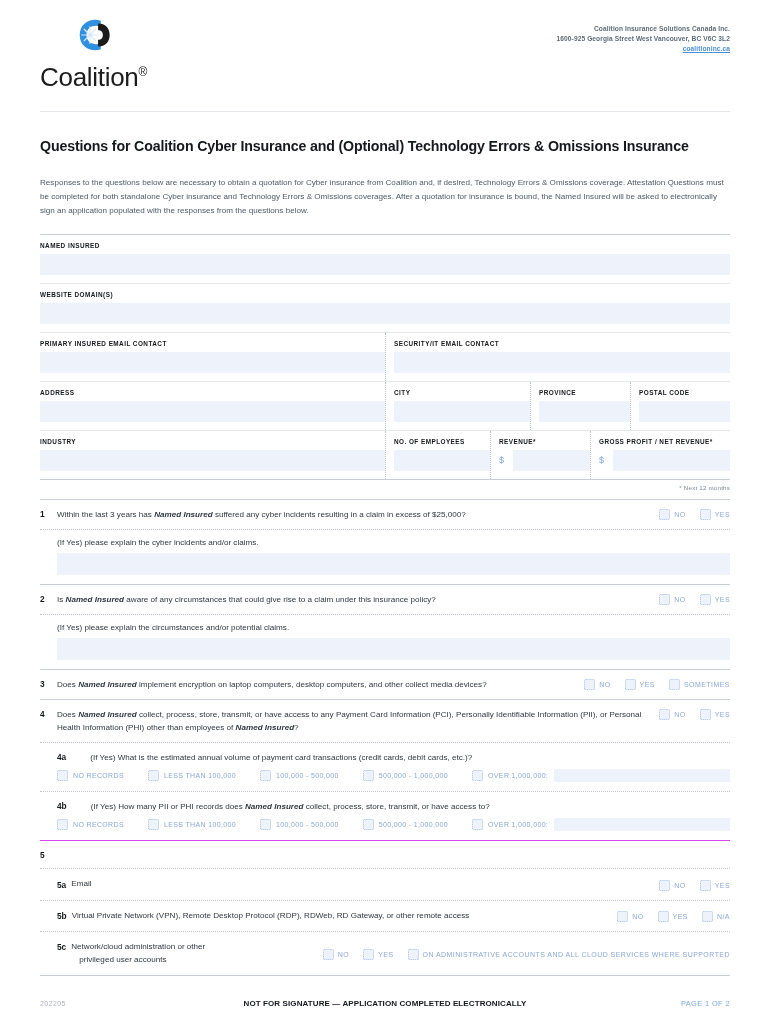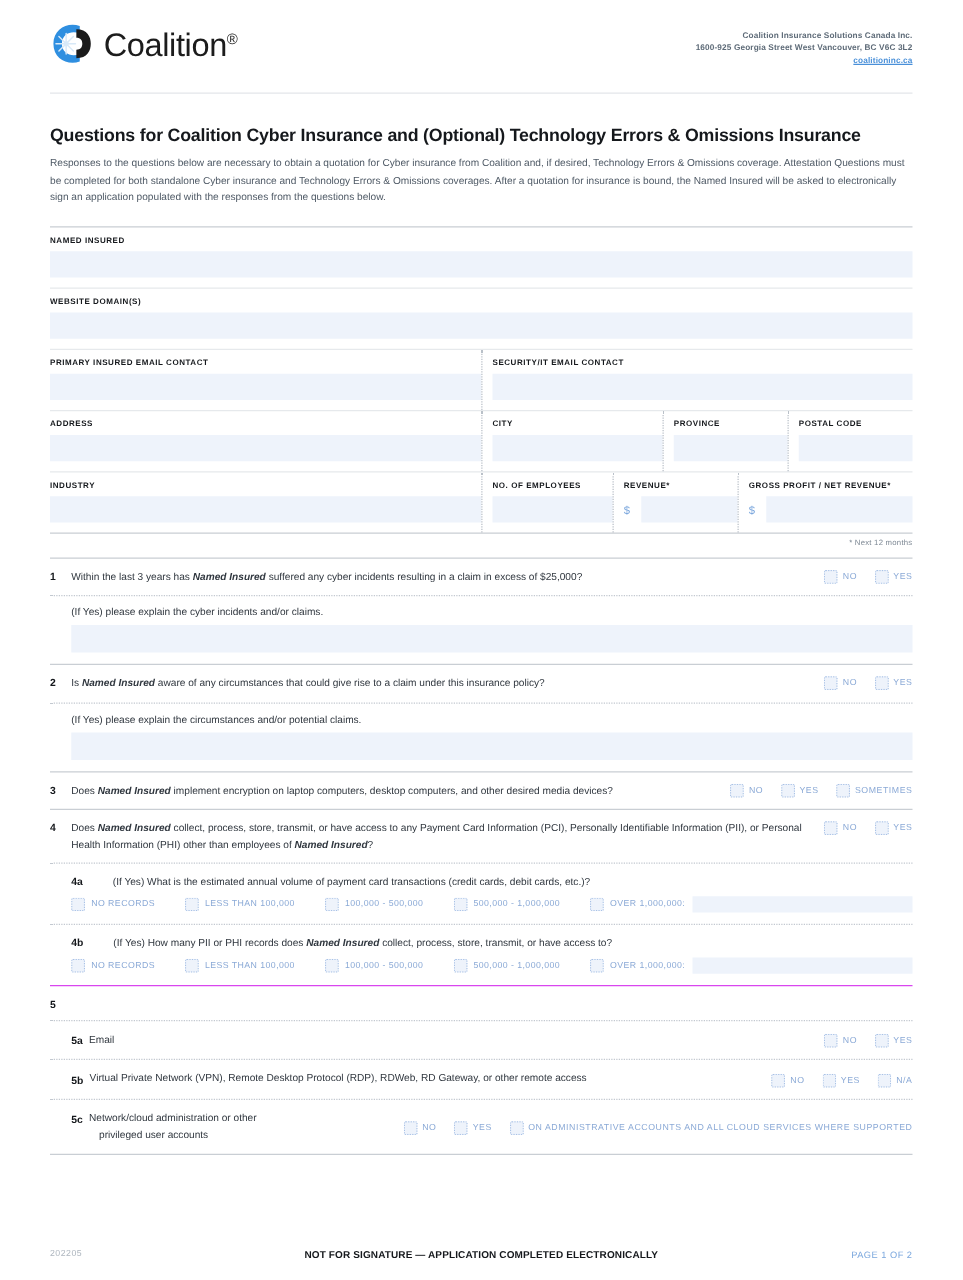--- a/index.html
+++ b/index.html
@@ -13,34 +13,34 @@
     position: relative;
     width: 770px; height: 1024px;
     padding: 0 40px;
     background: #fff;
     overflow: hidden;
   }
 
   
   .hdr { display: flex; align-items: flex-start; justify-content: space-between;
          padding-top: 18px; }
-  .brand { display: flex; align-items: center; gap: 9px; }
+  .brand { display: flex; align-items: center; gap: 9px; flex-direction: column; }
   .logo-mark { width: 34px; height: 34px; flex: 0 0 34px; }
   .brand-name { font-size: 26px; letter-spacing: -0.3px; color: #1c1c1c; font-weight: 400;
                 position: relative; top: 1px; }
   .brand-name .reg { font-size: 12px; vertical-align: super; }
   .hdr-addr { text-align: right; line-height: 1.55; padding-top: 6px; }
   .hdr-addr div { font-size: 6.6px; color: #5e6b78; letter-spacing: .1px; font-weight: 700; }
   .hdr-addr .link { color: #4a90d9; text-decoration: underline; }
   .hdr-rule { border-top: 1px solid #e3e6ea; margin-top: 19px; }
 
   
   .title { font-size: 14.2px; font-weight: 700; color: #15181c; margin-top: 26px;
            letter-spacing: -0.15px; }
-  .intro { font-size: 8.1px; color: #4f5a66; line-height: 1.72; margin-top: 7px;
+  .intro { font-size: 8.1px; color: #4f5a66; line-height: 1.72; margin-top: 22px;
            max-width: 690px; }
 
   
   .grid { margin-top: 16px; border-top: 1px solid #c9ced4; }
   .row { display: flex; border-bottom: 1px solid #e6e9ec; }
   .row.thick { border-bottom: 1px solid #c9ced4; }
   .cell { padding: 7px 0 8px 0; flex: 1 1 auto; position: relative; }
   .cell + .cell { border-left: 1px dotted #b9c0c8; padding-left: 8px; }
   .cell .lbl { font-size: 6.4px; font-weight: 700; color: #15181c;
                letter-spacing: .45px; margin-bottom: 5px; }
@@ -248,21 +248,21 @@
         </div>
       </div>
     </div>
     <div class="sub">
       <div class="stext">(If Yes) please explain the circumstances and/or potential claims.</div>
       <div class="sbox"></div>
     </div>
 
     <div class="q solid">
       <div class="qn">3</div>
-      <div class="qt"><span>Does </span><i>Named Insured</i><span> implement encryption on laptop computers, desktop computers, and other desired media devices?</span></div>
+      <div class="qt"><span>Does </span><i>Named Insured</i><span> implement encryption on laptop computers, desktop computers, and other collect media devices?</span></div>
       <div class="opts">
         <div class="opt">
           <span class="cbx"></span>
           <span class="t">NO</span>
         </div>
         <div class="opt">
           <span class="cbx"></span>
           <span class="t">YES</span>
         </div>
         <div class="opt">

